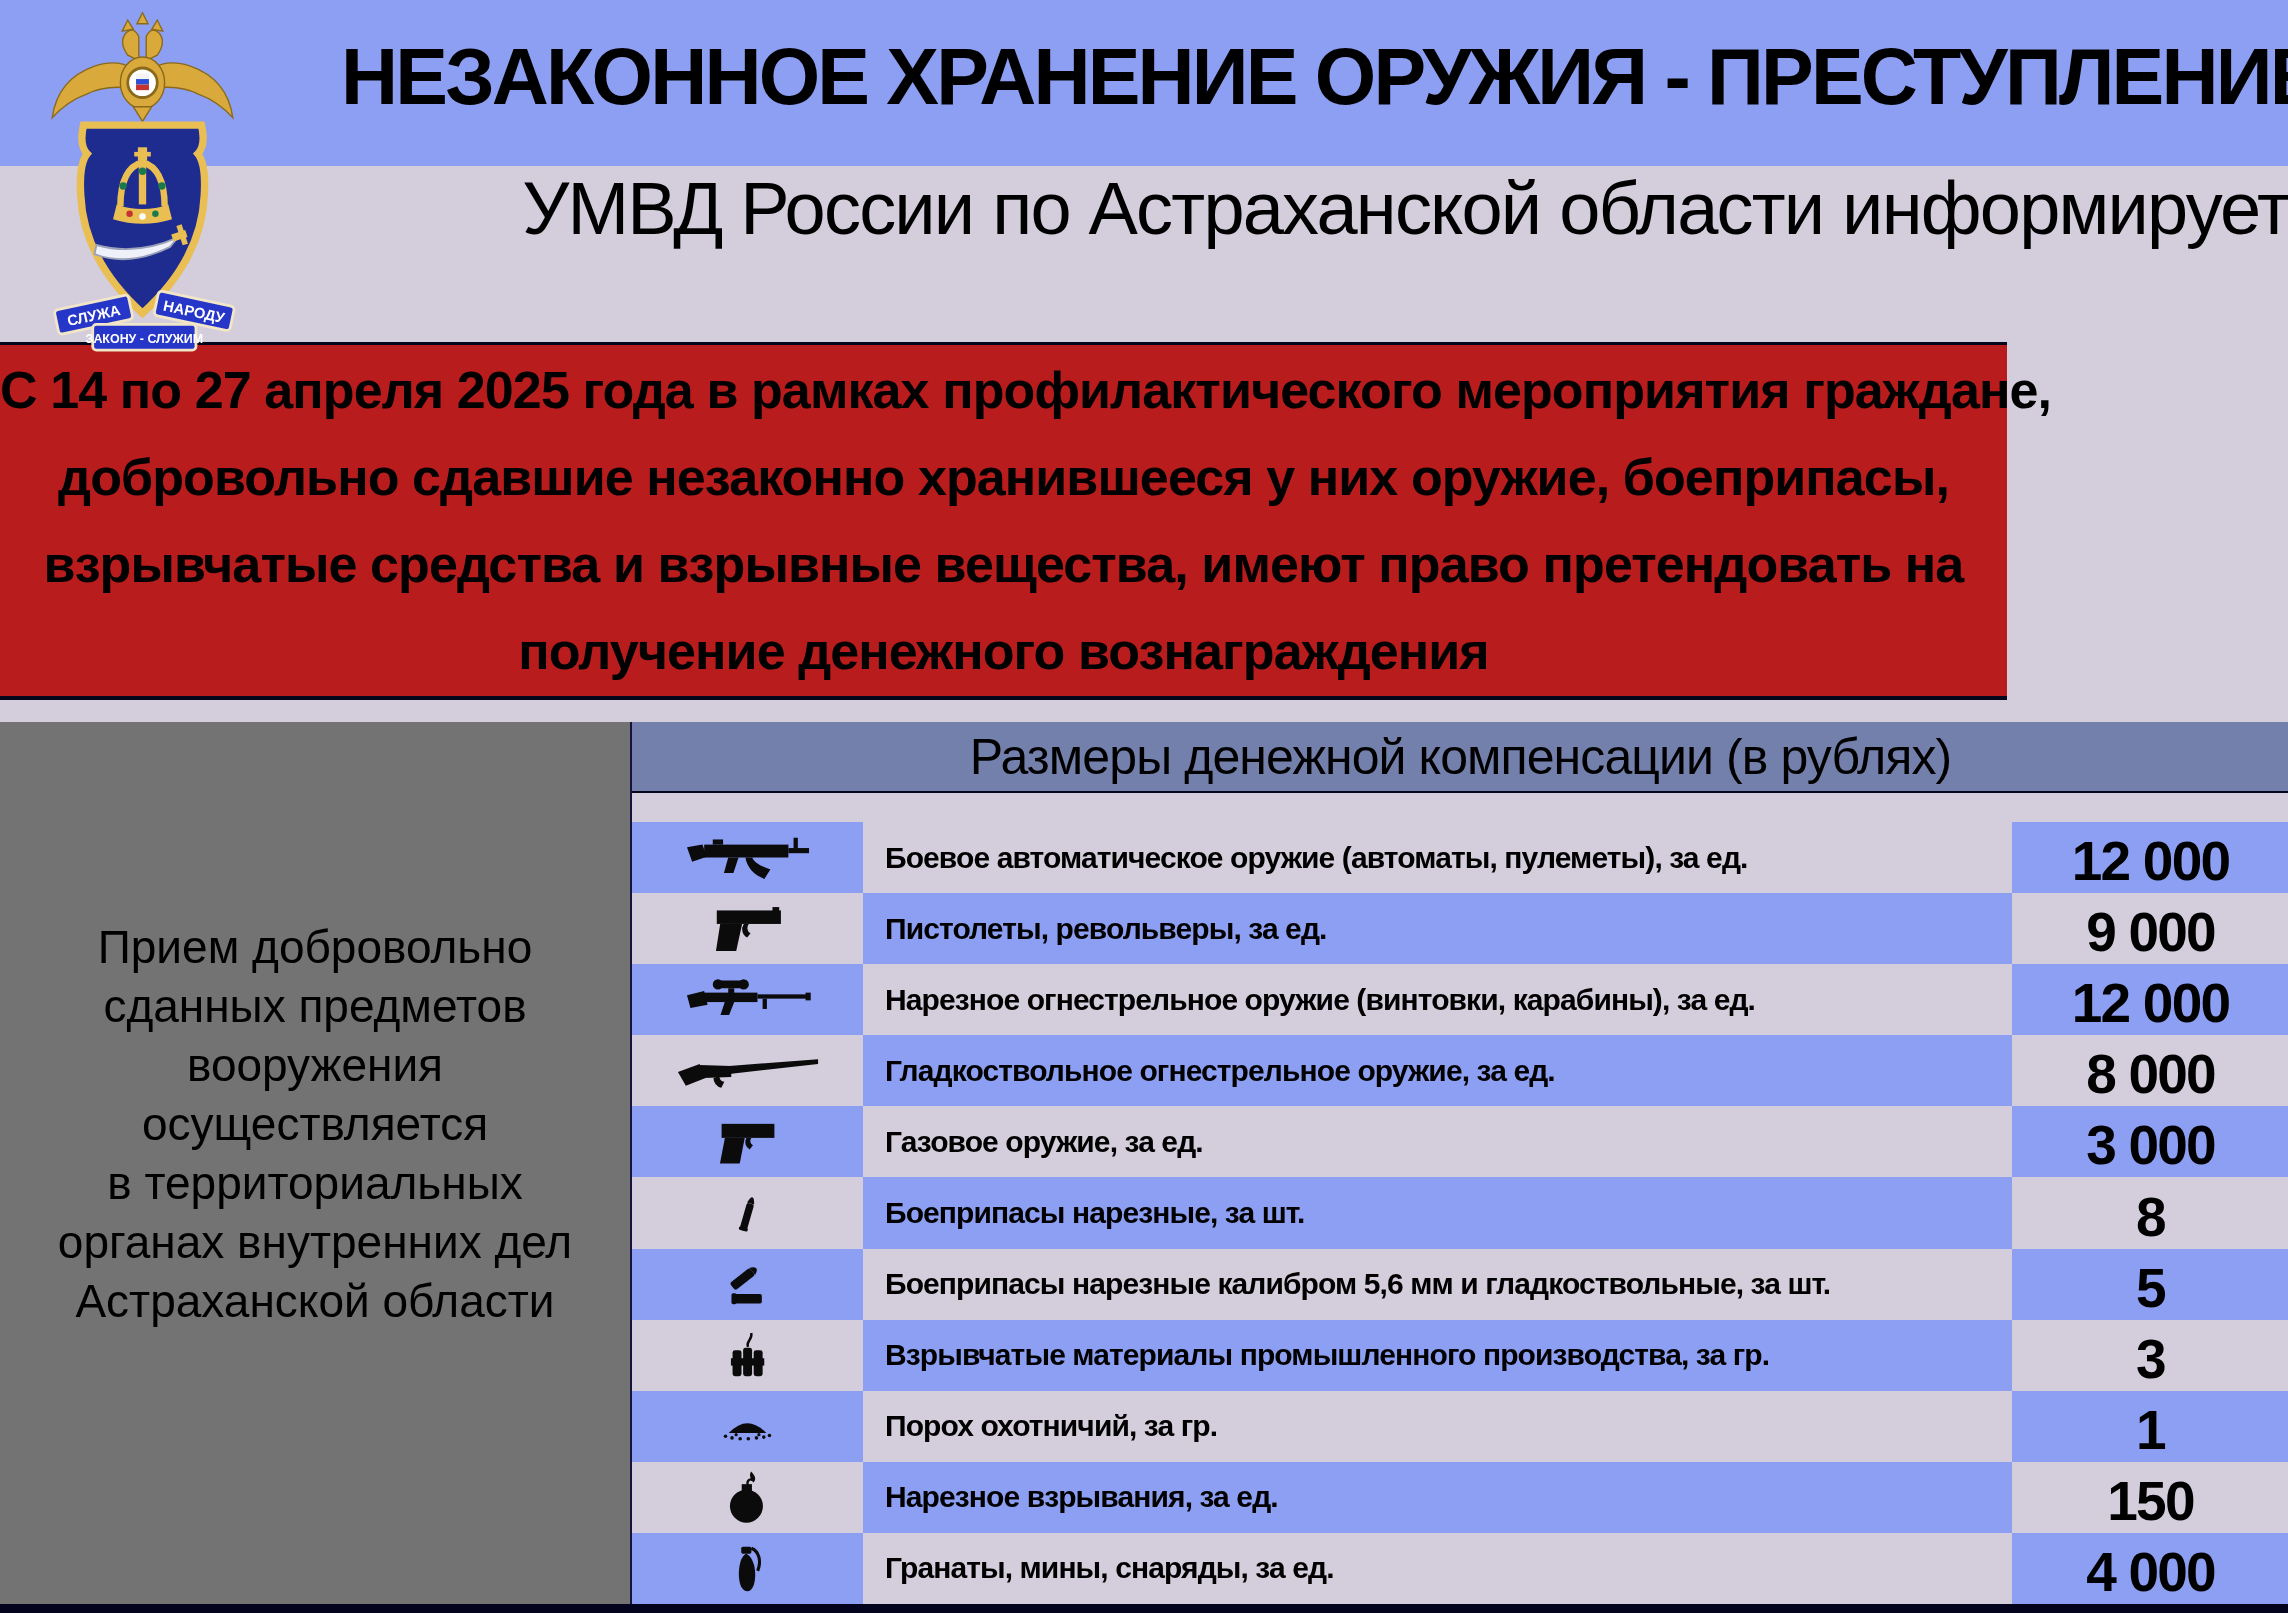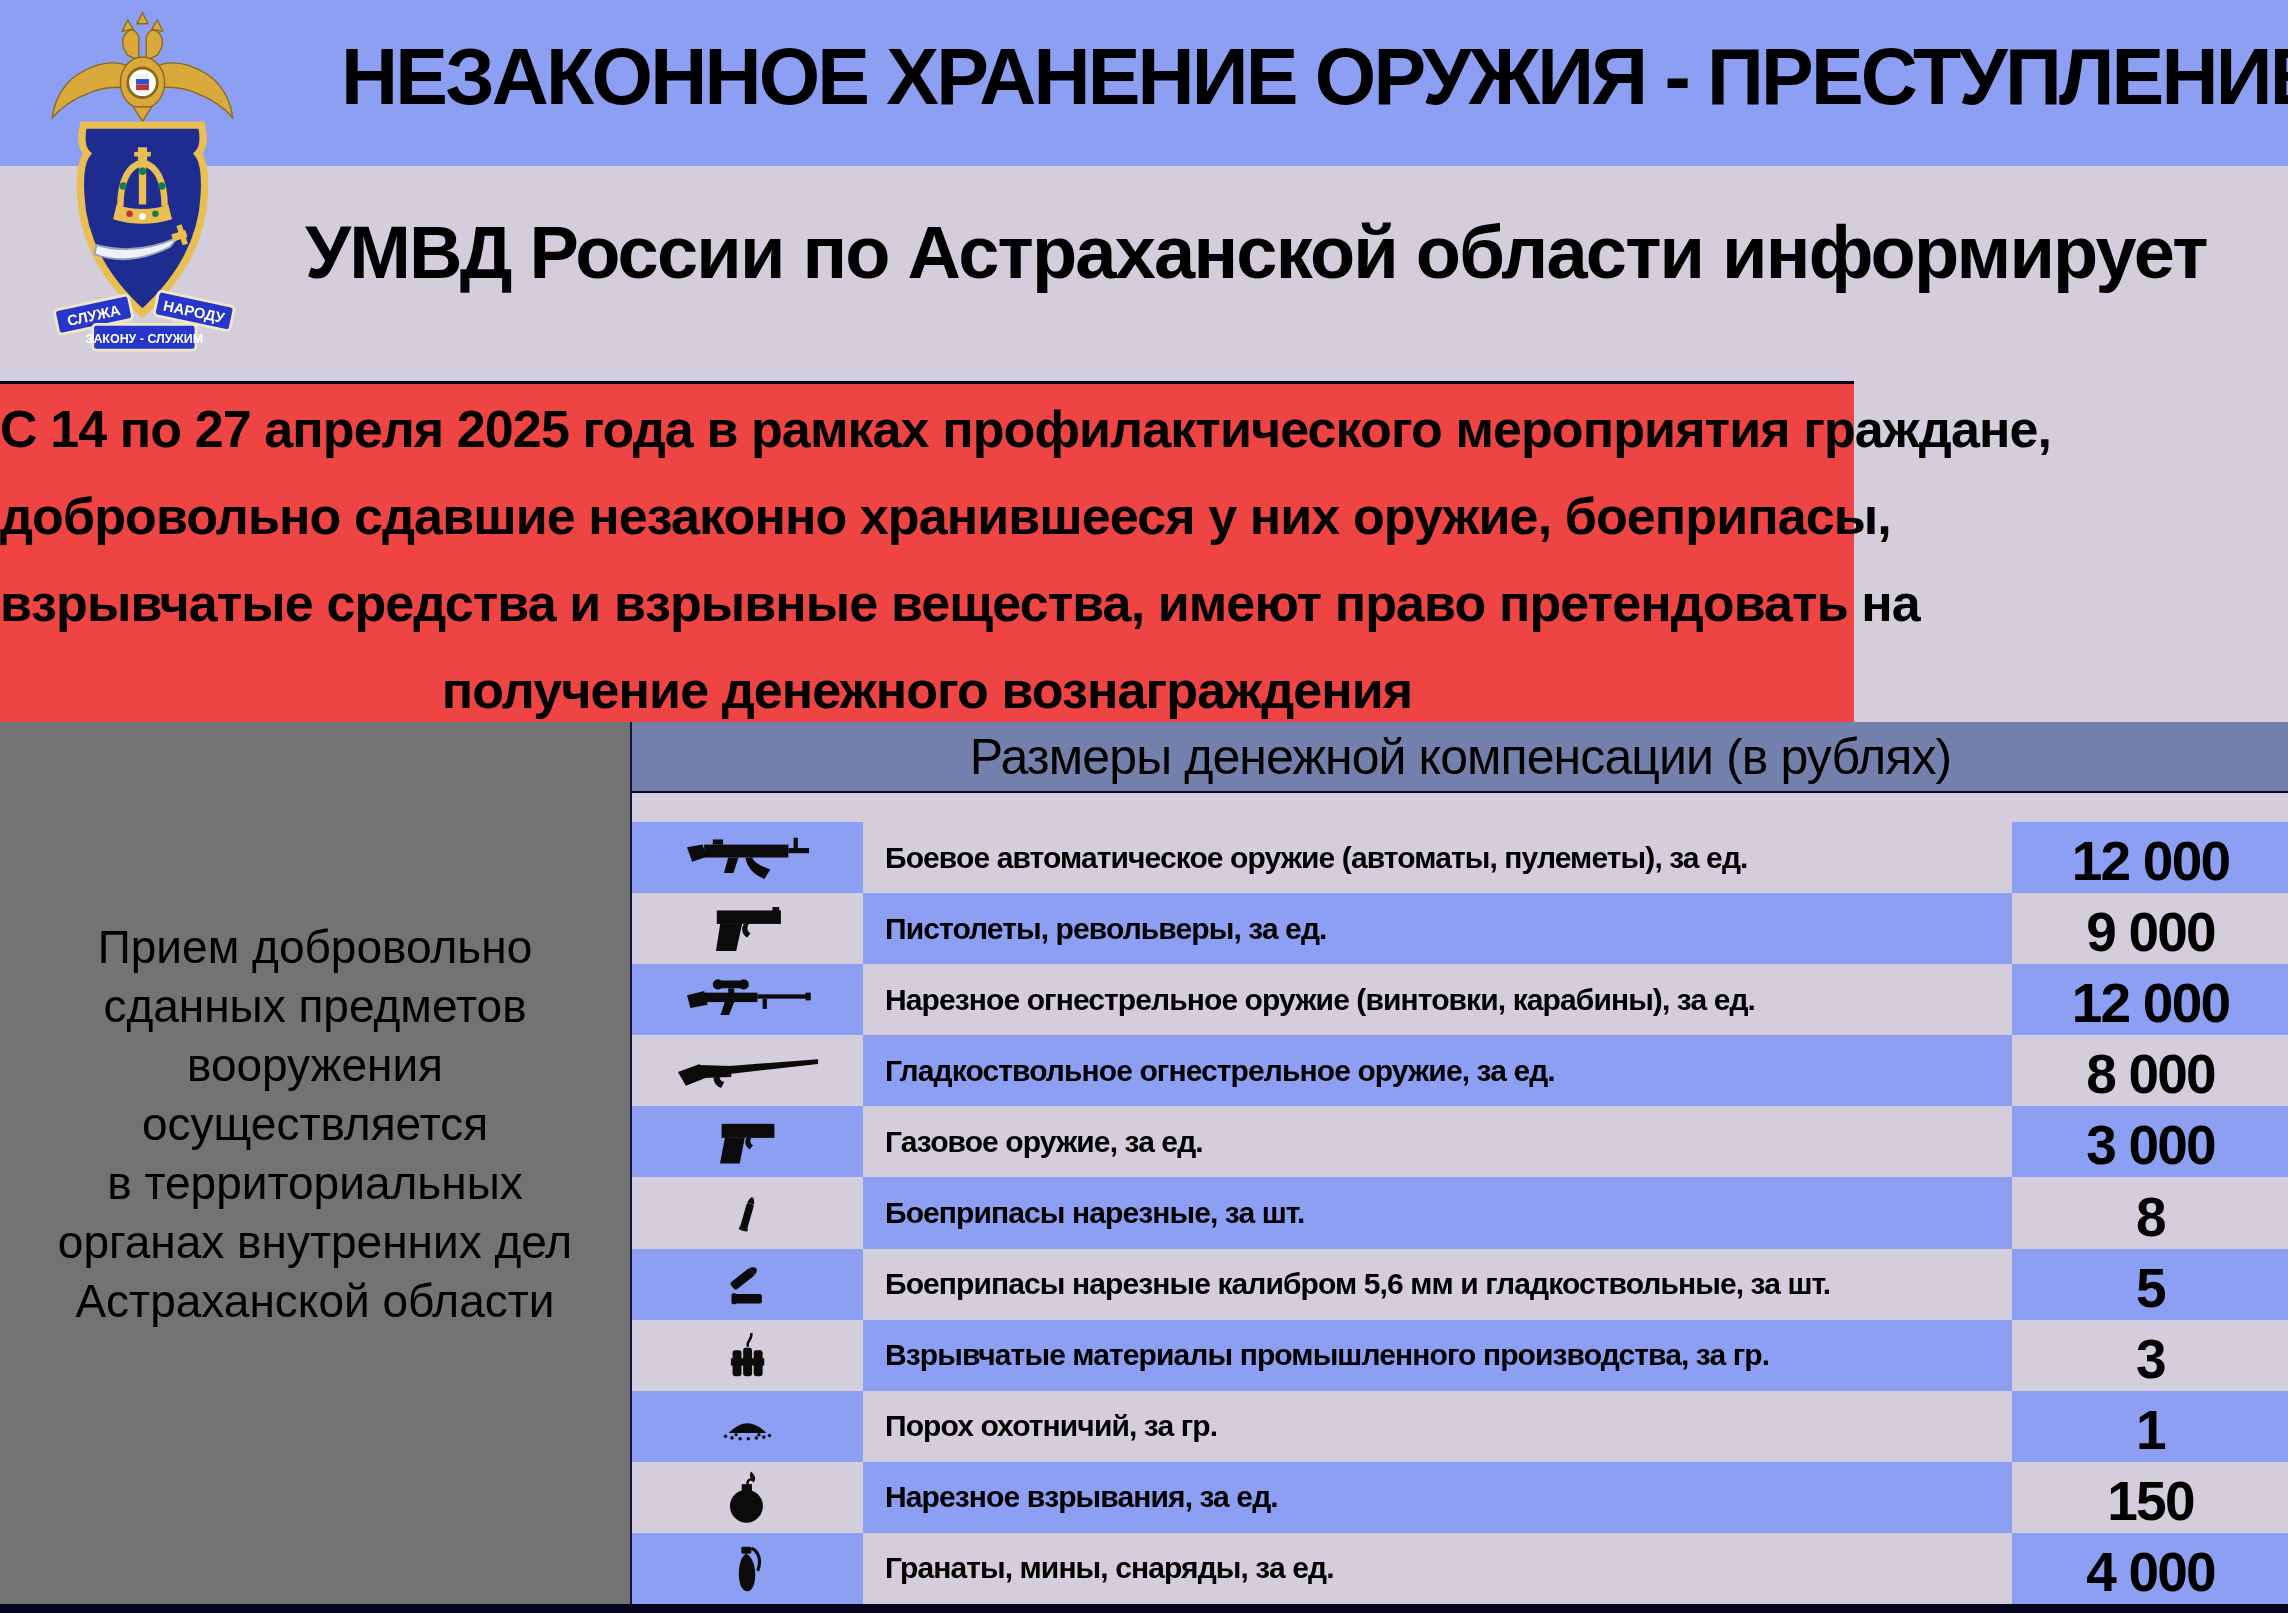--- a/index.html
+++ b/index.html
@@ -12,26 +12,26 @@
     position:absolute;left:0;top:0;width:2289px;height:166px;background:#8C9FF3;
   }
   .main-title{
     padding-top:31px;padding-left:341px;text-align:center;
     font-size:79px;font-weight:bold;letter-spacing:-2.8px;white-space:nowrap;
   }
   .sub-band{
     position:absolute;left:0;top:166px;width:2289px;height:197px;background:#D4CDDC;
   }
   .subtitle{
-    padding-top:44px;padding-left:305px;text-align:left;
-    font-size:74px;font-weight:bold;letter-spacing:-1.8px;white-space:nowrap;
+    padding-left:305px;text-align:right;
+    font-size:74px;font-weight:normal;letter-spacing:-1.8px;white-space:nowrap;
   }
   
   .intro-band{
-    position:absolute;left:0;top:381px;width:1854px;height:351px;background:#ef4444;
+    position:absolute;left:0;top:342px;width:2007px;height:351px;background:#b91c1c;
     border-top:3.7px solid #05051c;border-bottom:4.6px solid #05051c;box-sizing:content-box;
   }
   .intro-line{
     text-align:center;font-size:52px;font-weight:bold;line-height:87px;letter-spacing:-0.9px;white-space:nowrap;
   }
   .intro-band .intro-line:first-child{margin-top:1.8px;}
   
   .emblem{position:absolute;left:39px;top:9.2px;width:207px;height:354px;z-index:5;}
   
   .content{position:absolute;left:0;top:722px;width:2289px;height:882px;display:flex;}

